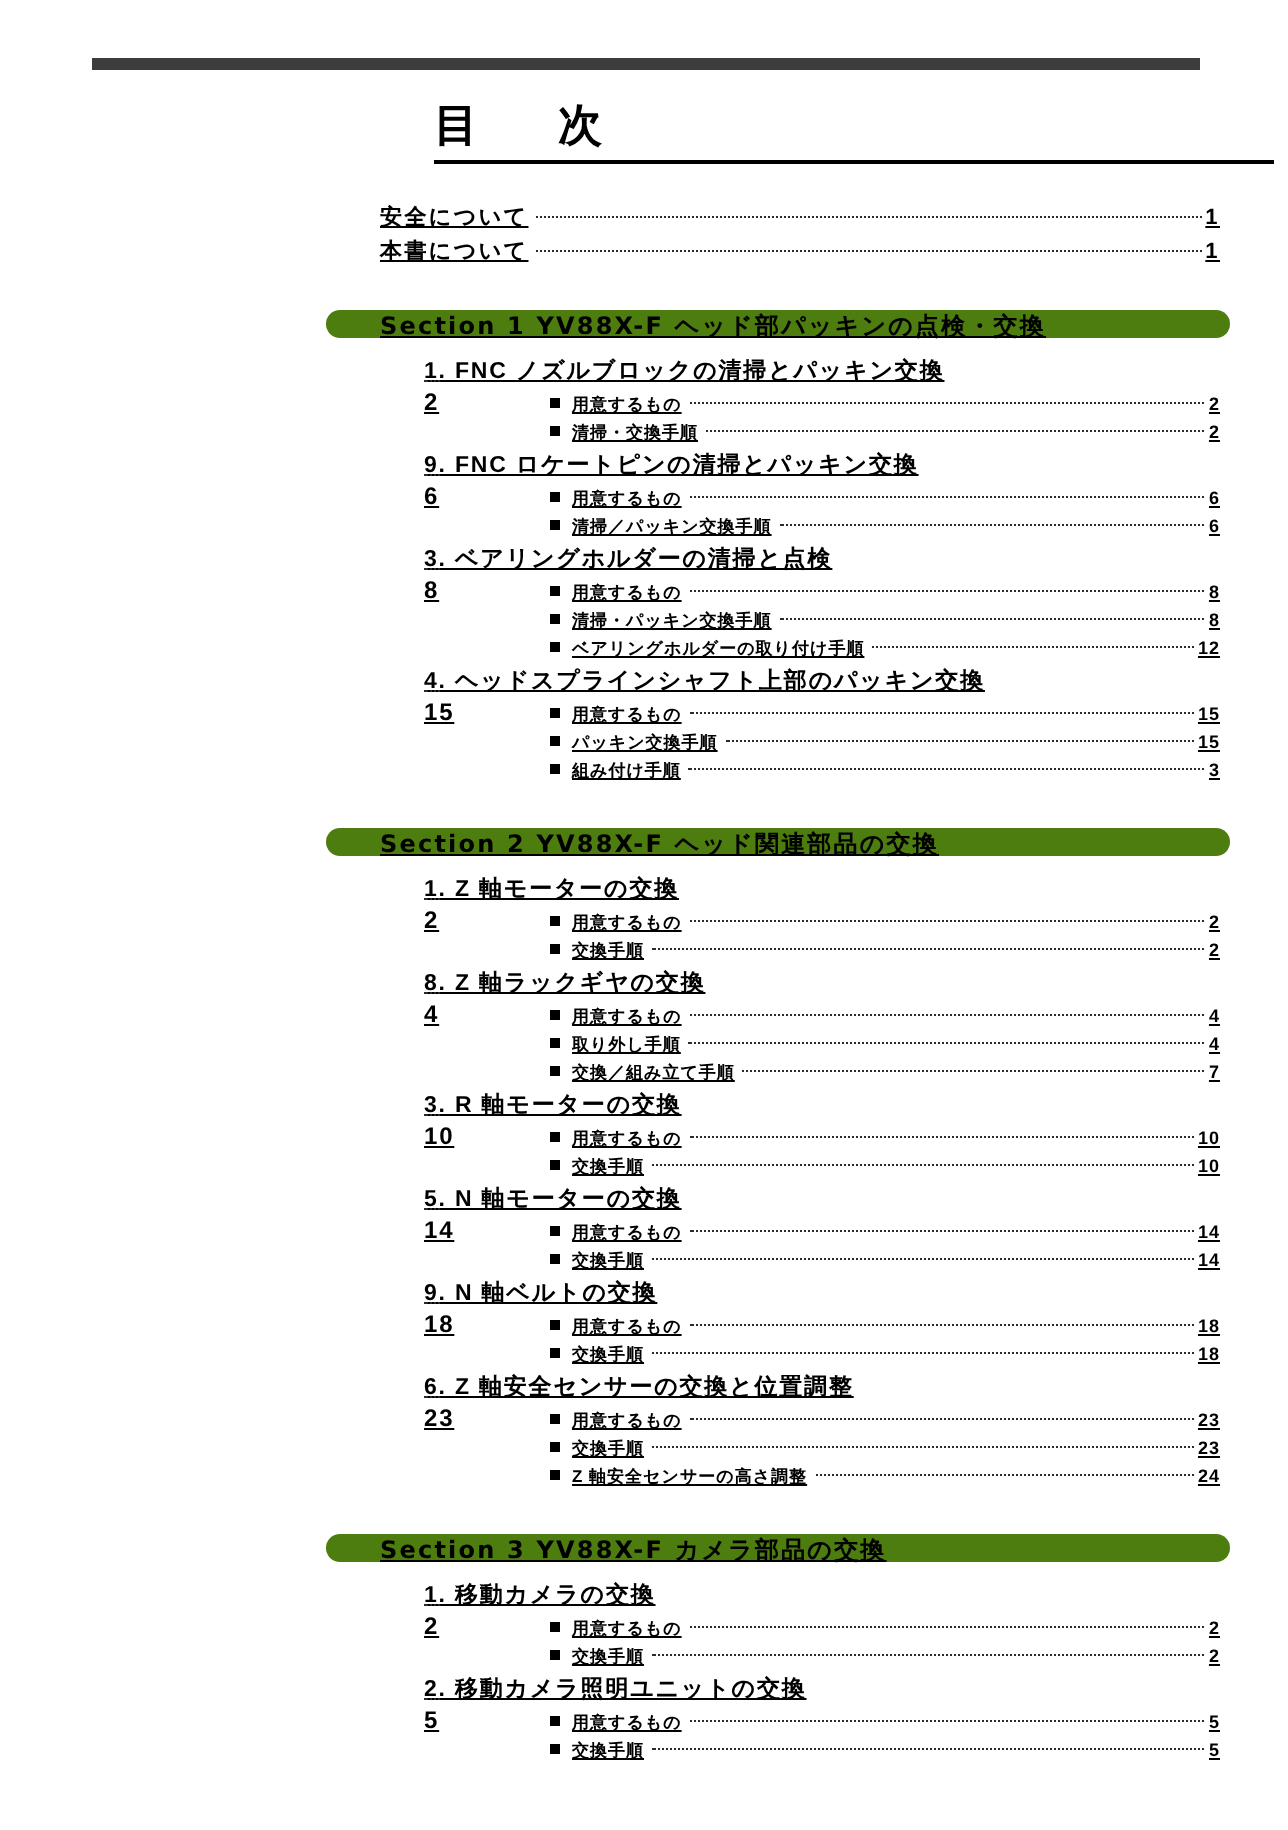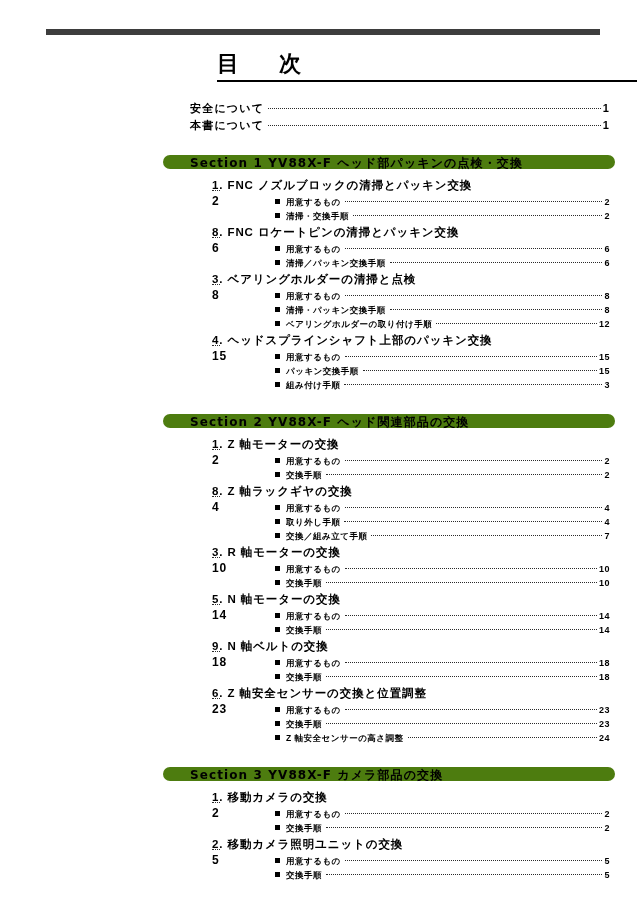--- a/index.html
+++ b/index.html
@@ -57,20 +57,21 @@
     background: #000000;
     margin-top: 3px;
   }
 
   
   .content {
     position: absolute;
     left: 0;
     top: 92px;
     width: 644px;
+    text-decoration: underline;
   }
 
   
   .row {
     display: flex;
     align-items: baseline;
     width: 420px;
     margin: 0 0 0 190px;
   }
   .row .label {
@@ -206,21 +207,21 @@
               <span class="pagenum">2</span>
             </div>
             <div class="row">
               <span class="label"><span class="bullet"></span>清掃・交換手順</span>
               <span class="leader"></span>
               <span class="pagenum">2</span>
             </div>
           </div>
           <div class="lvl1">
             <div class="row">
-              <span class="label">8. FNC ロケートピンの清掃とパッキン交換</span>
+              <span class="label">9. FNC ロケートピンの清掃とパッキン交換</span>
               <span class="leader"></span>
               <span class="pagenum">6</span>
             </div>
           </div>
           <div class="lvl2">
             <div class="row">
               <span class="label"><span class="bullet"></span>用意するもの</span>
               <span class="leader"></span>
               <span class="pagenum">6</span>
             </div>

